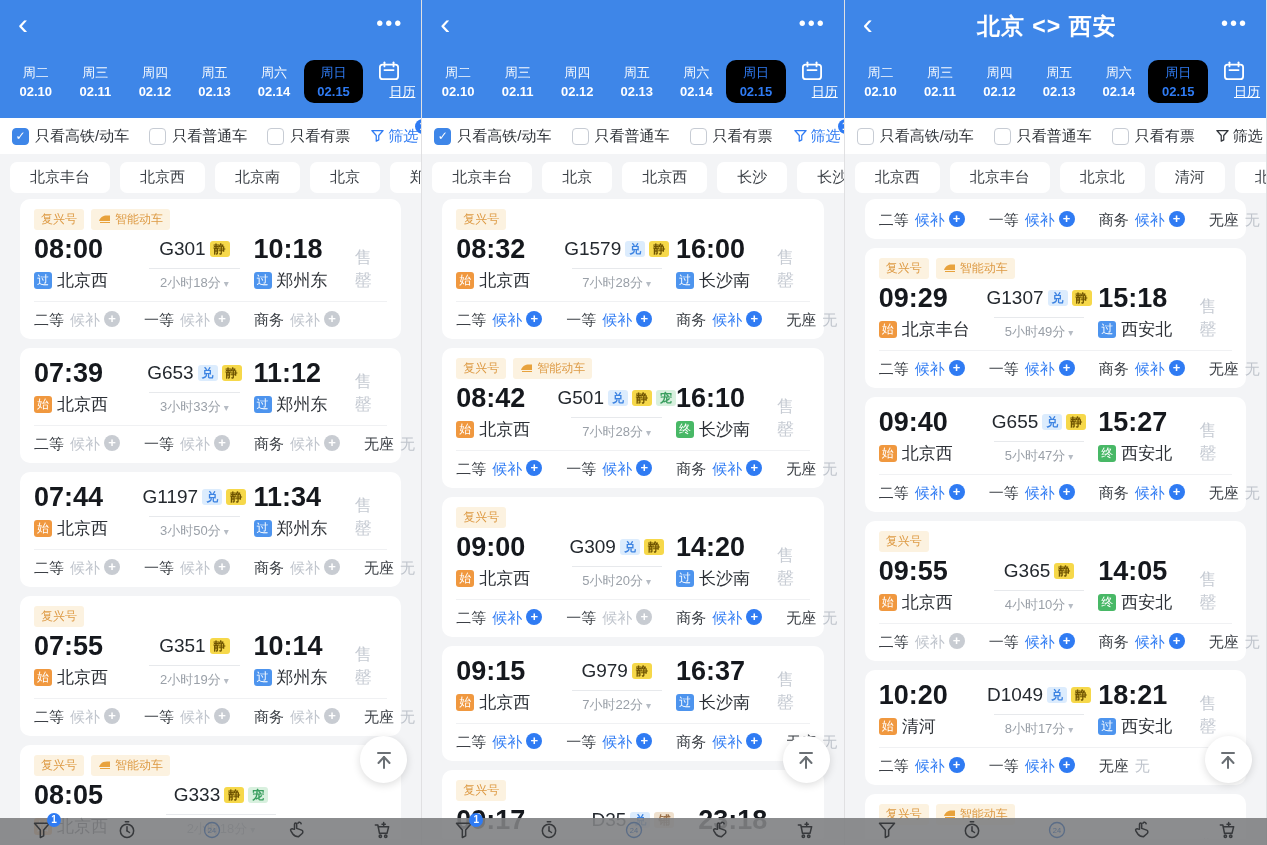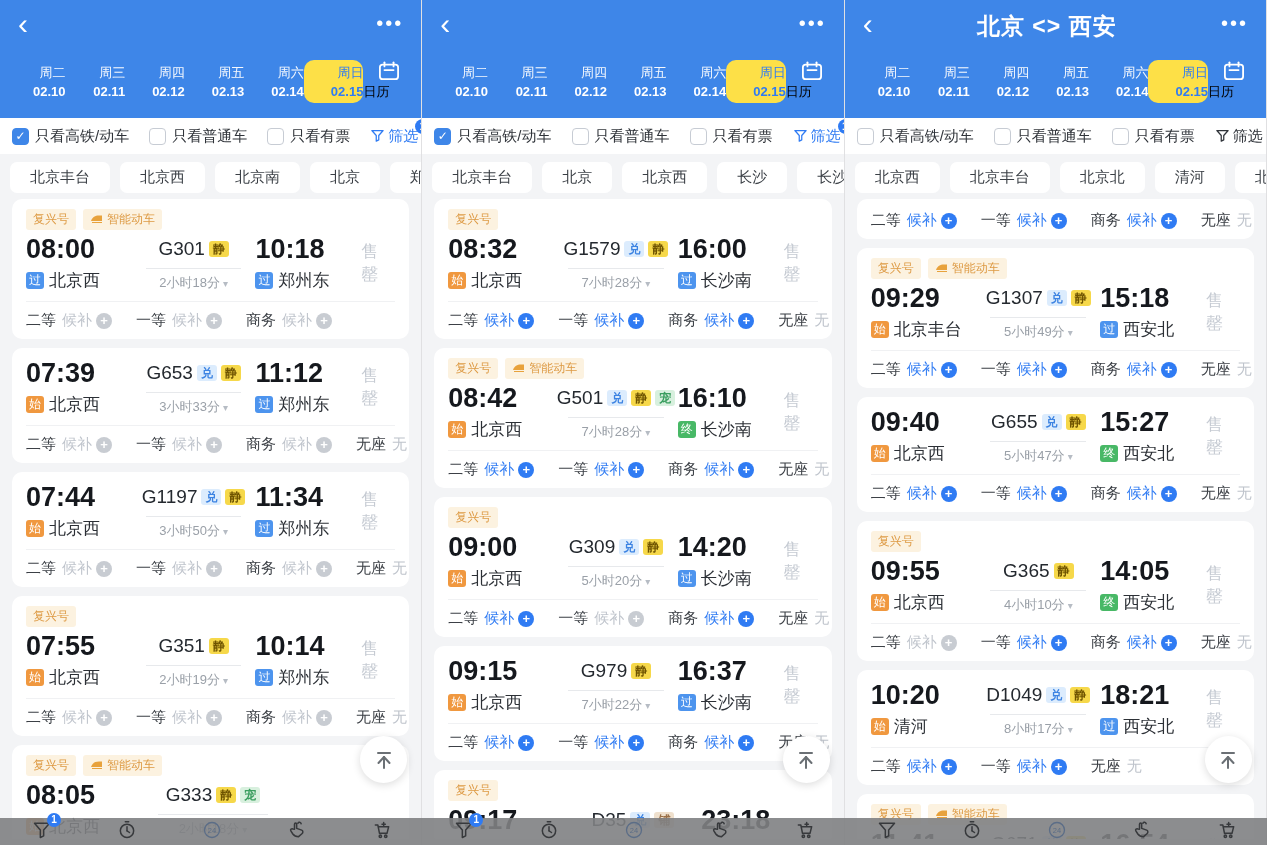--- a/index.html
+++ b/index.html
@@ -8,66 +8,66 @@
   #app{width:1267px;height:845px;display:flex;position:relative;overflow:hidden;background:#f3f4f6;}
   .panel{width:422.33px;height:845px;position:relative;overflow:hidden;background:#F3F4F6;border-right:1px solid rgba(0,0,0,0.08);}
   .panel:last-child{border-right:none;}
   
   .hdr{background:#3E86E8;height:52px;display:flex;align-items:center;justify-content:space-between;padding:0 18px;color:#fff;}
   .back{font-size:30px;line-height:1;cursor:pointer;font-weight:400;margin-top:-4px;}
   .title{font-size:23px;font-weight:600;letter-spacing:1px;}
   .more{font-size:20px;letter-spacing:2px;cursor:pointer;margin-top:-6px;}
   
   .dates{background:#3E86E8;height:66px;display:flex;align-items:center;padding:0 6px 8px 6px;}
-  .dcell{flex:1;text-align:right;color:#fff;cursor:pointer;padding:4px 0;border-radius:10px;}
+  .dcell{flex:1;text-align:center;color:#fff;cursor:pointer;padding:4px 0;border-radius:10px;}
   .dcell .dd{font-size:13px;opacity:.95;}
   .dcell .dn{font-size:13px;font-weight:700;margin-top:2px;}
-  .dcell.sel{background:#fde047;color:#2F7BF3;}
+  .dcell.sel{background:#000000;color:#2F7BF3;}
   .dcell.sel .dd{opacity:1;}
-  .dcal{width:52px;text-align:left;color:#000000;cursor:pointer;}
+  .dcal{width:52px;text-align:right;color:#ffffff;cursor:pointer;text-decoration:underline;}
   .dcal svg{display:block;margin:0 auto 2px auto;}
   .dcal .dd{font-size:13px;}
   
   .fbar{background:#fff;height:36px;display:flex;align-items:center;padding:0 12px;gap:6px;}
   .fitem{display:flex;align-items:center;gap:6px;font-size:15px;color:#30343a;cursor:pointer;margin-right:14px;white-space:nowrap;}
   .box{width:17px;height:17px;border-radius:4px;border:1.5px solid #c7ccd4;background:#fff;display:inline-flex;align-items:center;justify-content:center;color:#fff;font-size:12px;font-weight:700;}
   .box.on{background:#3E86E8;border-color:#3E86E8;}
   .fsel{margin-left:auto;color:#2F7BF3;font-size:15px;display:flex;align-items:flex-end;gap:3px;cursor:pointer;position:relative;white-space:nowrap;}
   .fsel.plain{color:#30343a;}
   .fsel .bdg{position:absolute;top:-8px;right:-12px;background:#2F7BF3;color:#fff;font-size:11px;min-width:15px;height:15px;border-radius:8px;line-height:15px;text-align:center;font-weight:700;}
   
   .chips{display:flex;gap:10px;padding:8px 10px 6px 10px;overflow:hidden;white-space:nowrap;}
   .chip{background:#fff;border-radius:7px;padding:6px 20px;font-size:15px;color:#3a3f45;cursor:pointer;flex:0 0 auto;}
   
-  .list{padding:0 12px;overflow:hidden;height:640px;}
+  .list{padding:0 20px;overflow:hidden;height:640px;}
   .card{background:#fff;border-radius:10px;padding:10px 14px 9px 14px;margin-bottom:9px;cursor:pointer;position:relative;}
   .tags{display:flex;margin-bottom:4px;}
   .tag{font-size:12px;color:#DD9A44;background:#FCF2E0;border-radius:3px;padding:2px 7px;margin-right:7px;display:inline-flex;align-items:center;gap:4px;}
-  .mrow{display:flex;align-items:flex-start;}
+  .mrow{display:flex;align-items:flex-end;}
   .colA{width:118px;}
   .colM{width:138px;text-align:center;}
   .colB{width:118px;}
   .colS{margin-left:auto;font-size:17px;color:#C6CBD3;padding-top:6px;letter-spacing:2px;}
   .time{font-size:27px;font-weight:700;color:#15181d;line-height:30px;}
   .coderow{font-size:19px;color:#24292f;line-height:30px;display:flex;align-items:center;justify-content:center;}
   .cb{font-size:12px;padding:1px 4px;border-radius:3px;margin-left:4px;font-weight:600;line-height:14px;}
   .cb-dui{background:#DCECFD;color:#3C83E2;}
   .cb-jing{background:#F6D84A;color:#6e5300;}
   .cb-chong{background:#D8F0DE;color:#3A9E5F;}
   .cb-pu{background:#EFE0CD;color:#9A7048;}
   .strow{margin-top:5px;font-size:17px;color:#2c3036;display:flex;align-items:center;white-space:nowrap;}
   .sb{display:inline-block;font-size:12px;color:#fff;border-radius:3px;padding:1px 3px;margin-right:5px;line-height:15px;}
   .sb-shi{background:#F0983F;}
   .sb-guo{background:#4D94EE;}
   .sb-zhong{background:#48B866;}
   .dur{margin:4px 14px 0 14px;border-top:1px solid #e7e9ec;padding-top:5px;font-size:13px;color:#9aa0a8;cursor:pointer;white-space:nowrap;}
   .dur .tri{font-size:10px;margin-left:3px;color:#b6bcc4;}
   .seats{border-top:1px solid #f0f1f3;margin-top:9px;padding-top:9px;display:flex;align-items:center;}
   .seats.noline{border-top:none;margin-top:0;padding-top:2px;}
-  .seat{font-size:15px;color:#3c4046;display:inline-flex;align-items:center;margin-right:24px;cursor:pointer;white-space:nowrap;}
+  .seat{font-size:15px;color:#3c4046;display:inline-flex;align-items:flex-start;margin-right:24px;cursor:pointer;white-space:nowrap;}
   .seat .v{margin-left:6px;}
   .v-blue{color:#2F7BF3;}
   .v-gray{color:#BFC4CC;}
   .plus{width:16px;height:16px;border-radius:50%;color:#fff;font-size:13px;line-height:16px;text-align:center;margin-left:4px;font-weight:700;display:inline-block;}
   .plus-blue{background:#2F7BF3;}
   .plus-gray{background:#C8CCD2;}
   
   .totop{position:absolute;right:14px;bottom:62px;width:47px;height:47px;border-radius:50%;background:#fff;border:none;box-shadow:0 2px 8px rgba(0,0,0,0.14);cursor:pointer;display:flex;align-items:center;justify-content:center;}
   
   #navbar{position:absolute;left:0;bottom:0;width:1267px;height:27px;background:rgba(128,129,131,0.90);display:flex;z-index:5;}

